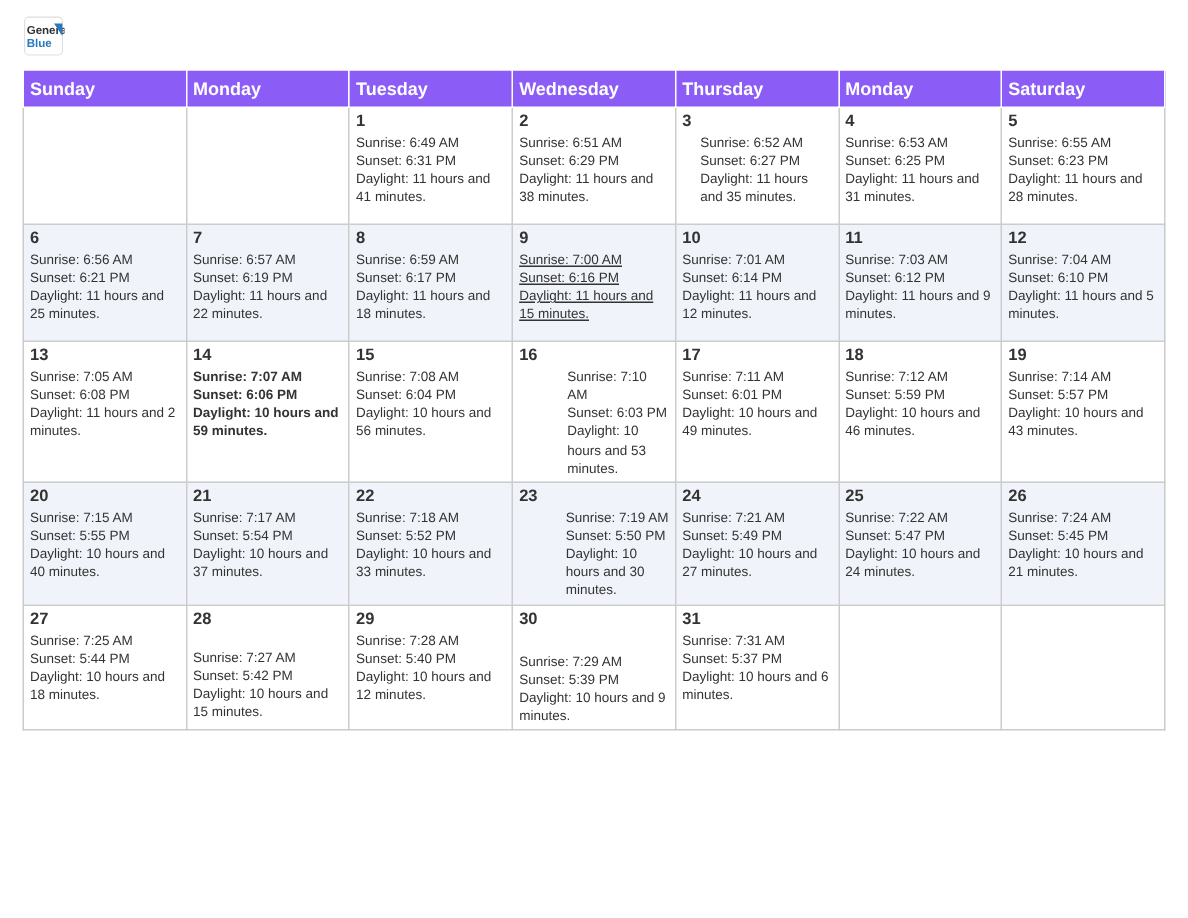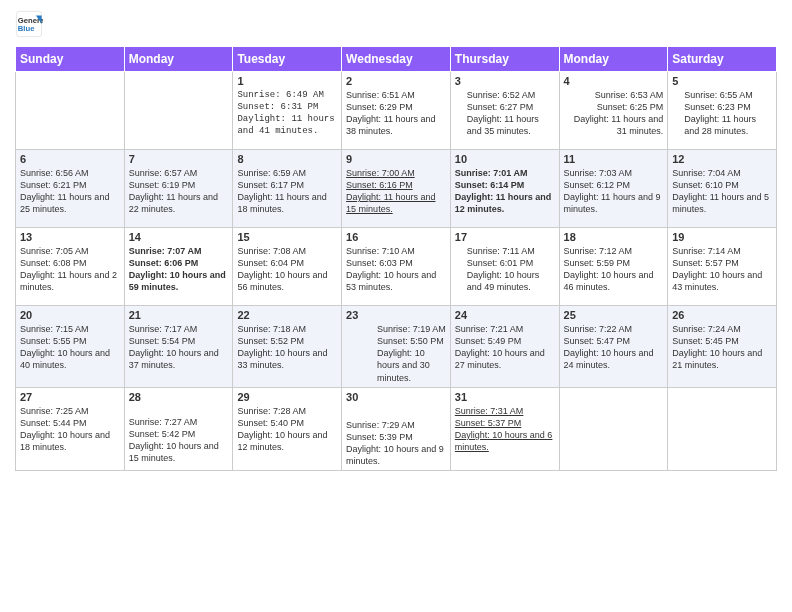--- a/index.html
+++ b/index.html
@@ -117,45 +117,45 @@
         <th>Monday</th>
         <th>Saturday</th>
       </tr>
     </thead>
     <tbody id="calendar-body">
     <tr>
           <td class="empty-cell"></td>
           <td class="empty-cell"></td>
           <td>
             <span class="day-num">1</span>
-            <div class="day-info" style="white-space: pre-line; font-family: Liberation Mono, monospace;">Sunrise: 6:49 AM
+            <div class="day-info" style="white-space: pre-line;">Sunrise: 6:49 AM
 Sunset: 6:31 PM
 Daylight: 11 hours and 41 minutes.</div>
           </td>
           <td>
             <span class="day-num">2</span>
             <div class="day-info" style="white-space: pre-line;">Sunrise: 6:51 AM
 Sunset: 6:29 PM
 Daylight: 11 hours and 38 minutes.</div>
           </td>
           <td>
             <span class="day-num">3</span>
             <div class="day-info" style="white-space: pre-line; margin-left: 12px;">Sunrise: 6:52 AM
 Sunset: 6:27 PM
 Daylight: 11 hours and 35 minutes.</div>
           </td>
           <td>
             <span class="day-num">4</span>
-            <div class="day-info" style="white-space: pre-line; text-align: right;">Sunrise: 6:53 AM
+            <div class="day-info" style="white-space: pre-line;">Sunrise: 6:53 AM
 Sunset: 6:25 PM
 Daylight: 11 hours and 31 minutes.</div>
           </td>
           <td>
             <span class="day-num">5</span>
-            <div class="day-info" style="white-space: pre-line; margin-left: 12px;">Sunrise: 6:55 AM
+            <div class="day-info" style="white-space: pre-line;">Sunrise: 6:55 AM
 Sunset: 6:23 PM
 Daylight: 11 hours and 28 minutes.</div>
           </td>
         </tr>
         <tr>
           <td>
             <span class="day-num">6</span>
             <div class="day-info" style="white-space: pre-line;">Sunrise: 6:56 AM
 Sunset: 6:21 PM
 Daylight: 11 hours and 25 minutes.</div>
@@ -173,21 +173,21 @@
 Daylight: 11 hours and 18 minutes.</div>
           </td>
           <td>
             <span class="day-num">9</span>
             <div class="day-info" style="white-space: pre-line; text-decoration: underline;">Sunrise: 7:00 AM
 Sunset: 6:16 PM
 Daylight: 11 hours and 15 minutes.</div>
           </td>
           <td>
             <span class="day-num">10</span>
-            <div class="day-info" style="white-space: pre-line; font-weight: bold;">Sunrise: 7:01 AM
+            <div class="day-info" style="white-space: pre-line;">Sunrise: 7:01 AM
 Sunset: 6:14 PM
 Daylight: 11 hours and 12 minutes.</div>
           </td>
           <td>
             <span class="day-num">11</span>
             <div class="day-info" style="white-space: pre-line;">Sunrise: 7:03 AM
 Sunset: 6:12 PM
 Daylight: 11 hours and 9 minutes.</div>
           </td>
           <td>
@@ -211,27 +211,27 @@
 Daylight: 10 hours and 59 minutes.</div>
           </td>
           <td>
             <span class="day-num">15</span>
             <div class="day-info" style="white-space: pre-line;">Sunrise: 7:08 AM
 Sunset: 6:04 PM
 Daylight: 10 hours and 56 minutes.</div>
           </td>
           <td>
             <span class="day-num">16</span>
-            <div class="day-info" style="white-space: pre-line;">Sunrise: 7:10 AM
+            <div class="day-info" style="white-space: pre-line; margin-left: 32px;">Sunrise: 7:10 AM
 Sunset: 6:03 PM
 Daylight: 10 hours and 53 minutes.</div>
           </td>
           <td>
             <span class="day-num">17</span>
-            <div class="day-info" style="white-space: pre-line; margin-left: 12px;">Sunrise: 7:11 AM
+            <div class="day-info" style="white-space: pre-line;">Sunrise: 7:11 AM
 Sunset: 6:01 PM
 Daylight: 10 hours and 49 minutes.</div>
           </td>
           <td>
             <span class="day-num">18</span>
             <div class="day-info" style="white-space: pre-line;">Sunrise: 7:12 AM
 Sunset: 5:59 PM
 Daylight: 10 hours and 46 minutes.</div>
           </td>
           <td>
@@ -305,21 +305,21 @@
 Daylight: 10 hours and 12 minutes.</div>
           </td>
           <td>
             <span class="day-num">30</span>
             <div class="day-info" style="white-space: pre-line; margin-top: 16px;">Sunrise: 7:29 AM
 Sunset: 5:39 PM
 Daylight: 10 hours and 9 minutes.</div>
           </td>
           <td>
             <span class="day-num">31</span>
-            <div class="day-info" style="white-space: pre-line; text-decoration: underline;">Sunrise: 7:31 AM
+            <div class="day-info" style="white-space: pre-line;">Sunrise: 7:31 AM
 Sunset: 5:37 PM
 Daylight: 10 hours and 6 minutes.</div>
           </td>
           <td class="empty-cell"></td>
           <td class="empty-cell"></td>
         </tr>
       </tbody>
   </table>
 </div>
 

